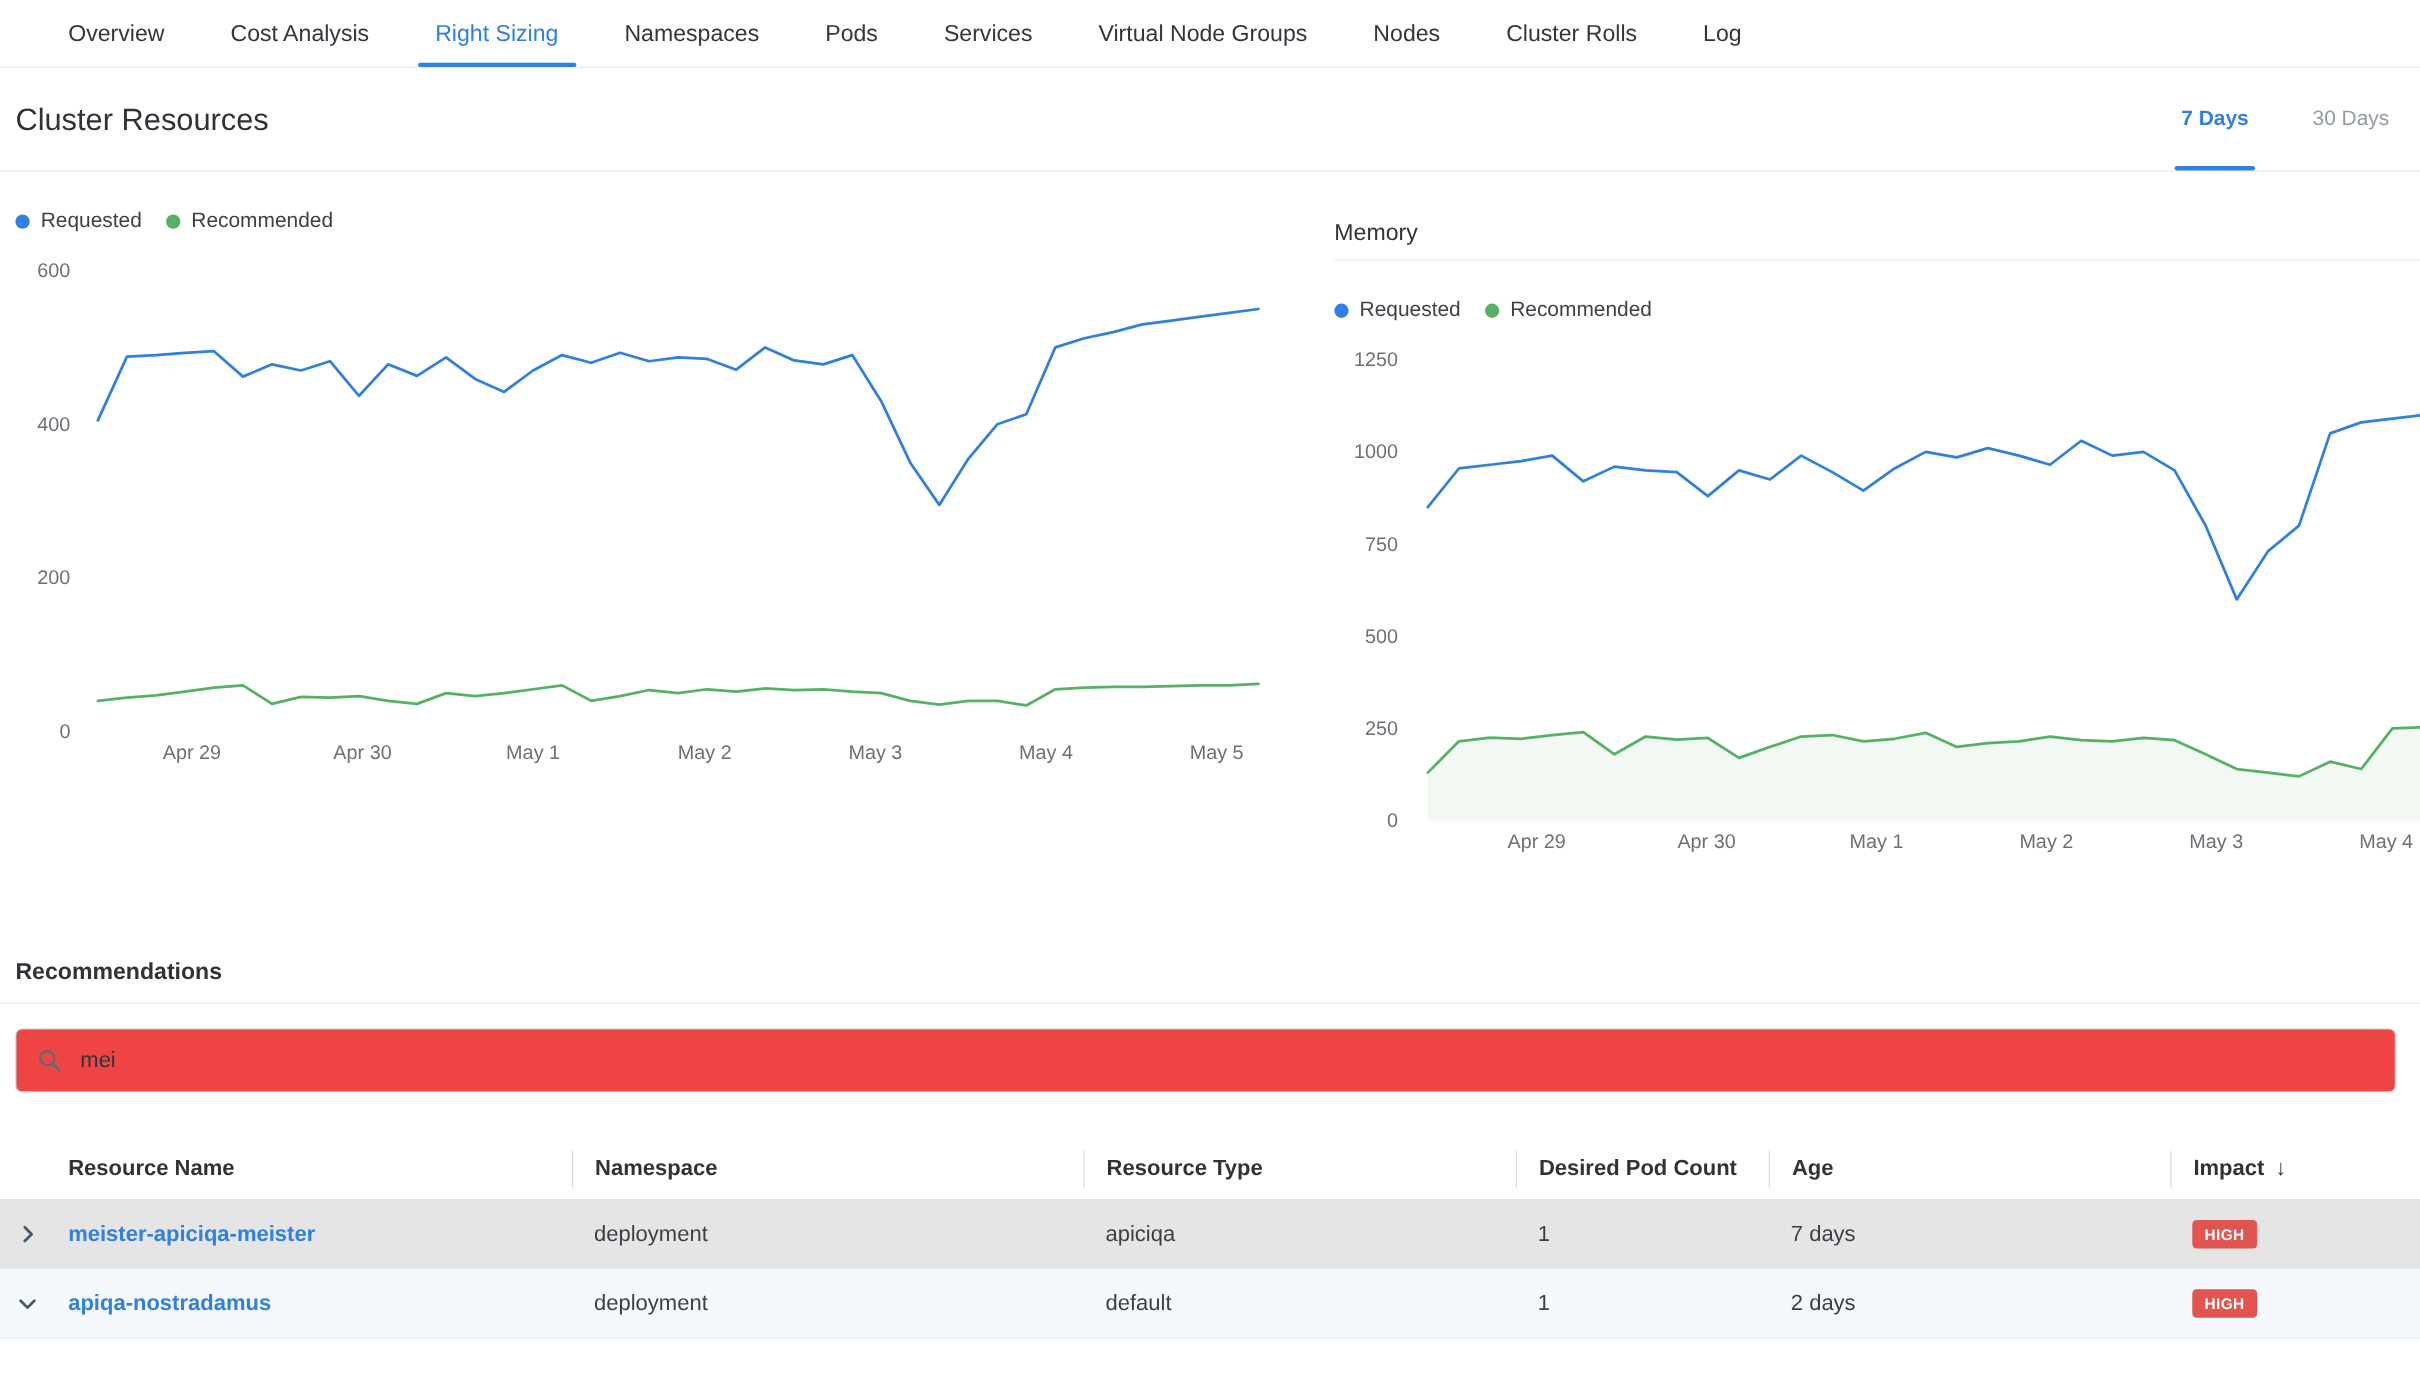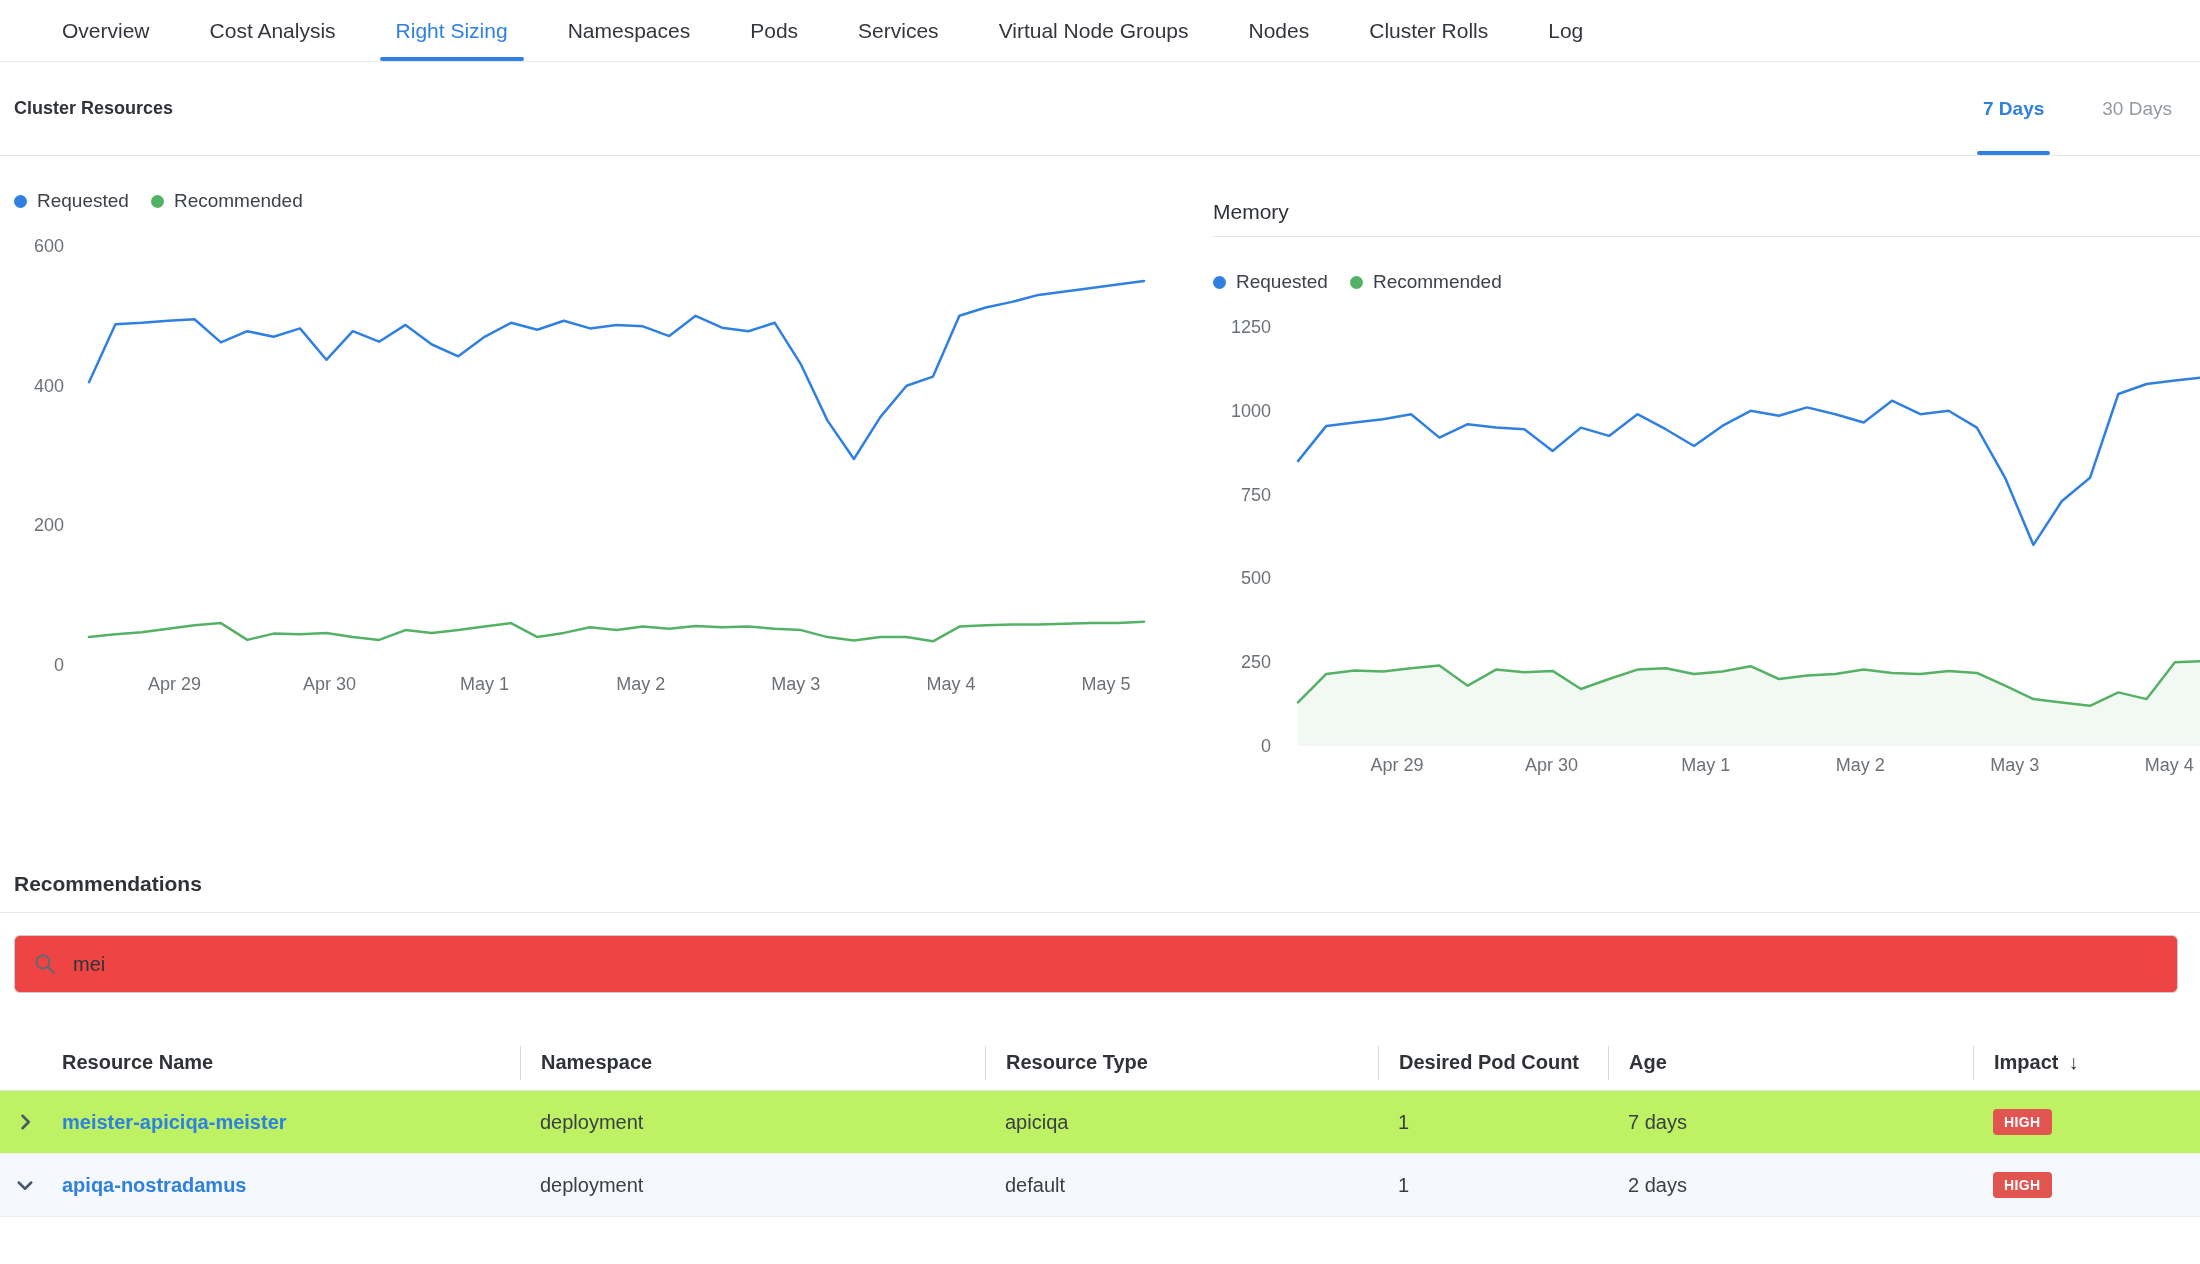--- a/index.html
+++ b/index.html
@@ -11,21 +11,21 @@
   }
 
   
   .tabbar { display:flex; align-items:stretch; height:62px; border-bottom:1px solid #e6e8ea; padding-left:32px; }
   .tab { display:flex; align-items:center; padding:0 30px; font-size:21px; color:#33373d; cursor:pointer; position:relative; white-space:nowrap; }
   .tab.active { color:#2f80e0; }
   .tab.active::after { content:""; position:absolute; left:14px; right:14px; bottom:0; height:4px; background:#2f80e0; border-radius:2px; }
 
   
   .section-head { height:94px; display:flex; align-items:center; justify-content:space-between; padding:0 22px 0 14px; border-bottom:1px solid #e6e8ea; }
-  .section-head h2 { margin:0; font-size:18px; font-weight:700; color:#2f3338; }
+  .section-head h2 { margin:0; font-size:28px; font-weight:400; color:#2f3338; }
   .ranges { display:flex; height:100%; align-items:stretch; gap:46px; }
   .range-item { display:flex; align-items:center; font-size:19px; color:#939aa1; cursor:pointer; position:relative; padding:0 6px; }
   .range-item.active { color:#2f80e0; font-weight:700; }
   .range-item.active::after { content:""; position:absolute; left:0; right:0; bottom:0; height:4px; background:#2f80e0; border-radius:2px; }
 
   
   .charts-row { position:relative; height:690px; }
   .chart-panel { position:absolute; top:0; }
   .chart-panel.cpu { left:14px; width:1140px; }
   .chart-panel.mem { left:1213px; width:1100px; }
@@ -45,21 +45,21 @@
   .searchbox input { border:none; outline:none; flex:1; font-size:20px; color:#2e3338; font-family:"Liberation Sans", sans-serif; background:transparent; }
 
   
   .table { margin-top:42px; }
   .thead, .trow { display:grid; grid-template-columns:50px 470px 465px 393px 230px 365px 1fr; align-items:center; }
   .thead { height:56px; border-bottom:1px solid #dfe2e5; }
   .th { display:flex; align-items:center; gap:10px; font-size:20px; font-weight:700; color:#2f3338; height:34px; padding-left:20px; }
   .th.name-col { padding-left:12px; }
   .th.sep { border-left:1px solid #d7dadd; }
   .sort-arrow { font-size:20px; color:#3a3f45; cursor:pointer; }
-  .trow { height:63px; border-bottom:1px solid #eceef0; font-size:20px; color:#3a3f45; background:#bef264; }
+  .trow { height:63px; border-bottom:1px solid #eceef0; font-size:20px; color:#3a3f45; background:#e5e5e5; }
   .trow.expanded { background:#f5f8fd; }
   .chev { justify-self:center; cursor:pointer; display:flex; align-items:center; }
   .td { padding-left:20px; }
   .td.name { padding-left:12px; }
   .name-link { color:#2f80e0; font-weight:700; text-decoration:none; cursor:pointer; }
   .badge { display:inline-block; background:#e25450; color:#fff; font-size:14px; font-weight:700; padding:5px 11px; border-radius:4px; letter-spacing:0.4px; }
 </style>
 </head>
 <body>
 

